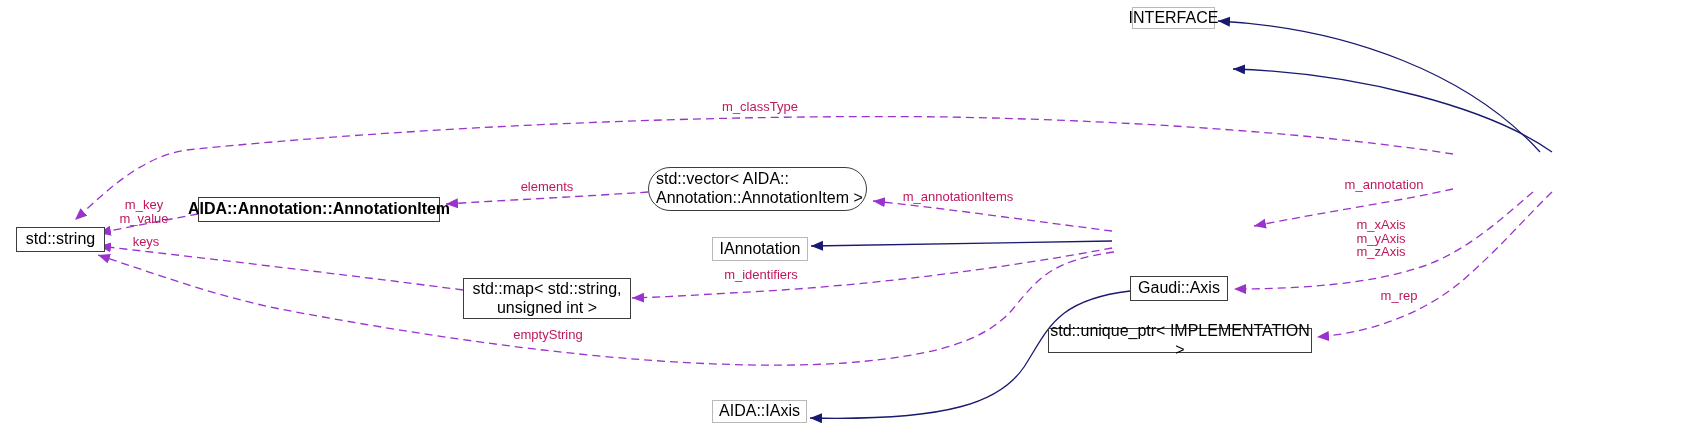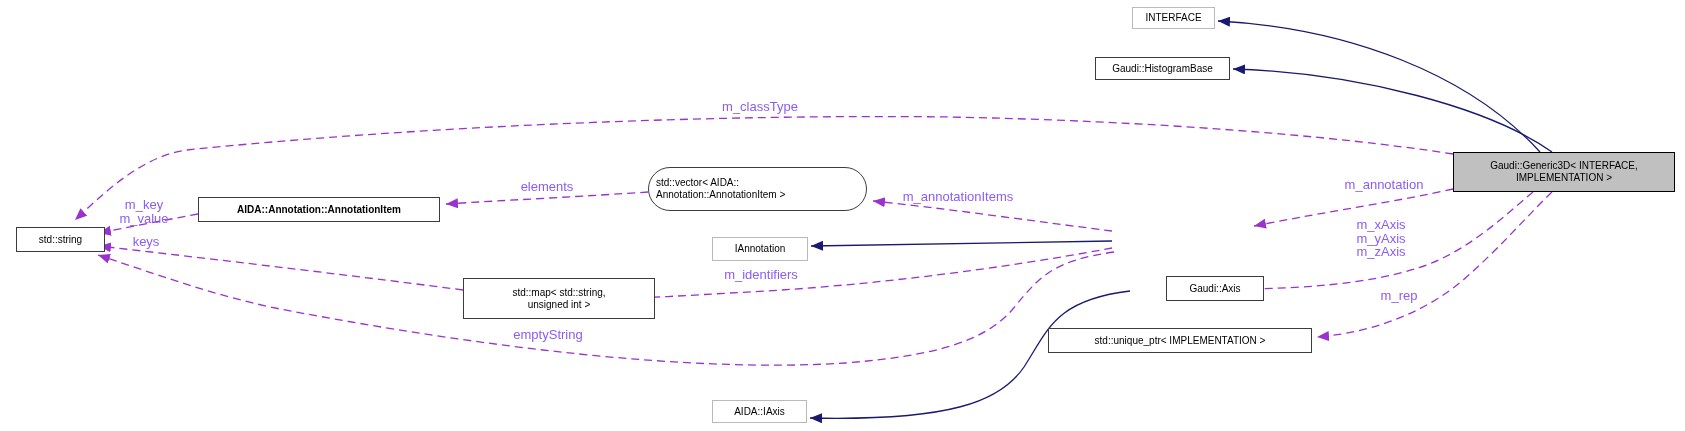--- a/index.html
+++ b/index.html
@@ -10,33 +10,33 @@
     font-family:"Liberation Sans","DejaVu Sans",sans-serif;
     overflow:hidden;
   }
   #edges{position:absolute;left:0;top:0;width:1685px;height:431px;z-index:1;}
   .node{
     position:absolute;
     box-sizing:border-box;
     background:#ffffff;
     border:1.6px solid #3c3c3c;
     display:flex;align-items:center;justify-content:center;
-    font-size:10px;color:#000;
+    font-size:16px;color:#000;
     line-height:1.18;
     text-align:center;
     white-space:pre-line;
     z-index:2;
   }
   .node.external{border:1.4px solid #b9b9b9;}
   .node.highlight{background:#c0c0c0;border:1.6px solid #000;}
   .node.left-align{justify-content:flex-start;text-align:left;padding-left:7px;}
   .edge-label{
     position:absolute;
     transform:translateX(-50%);
-    font-size:13px;color:#8b5cf6;
+    font-size:13px;color:#be185d;
     line-height:13.6px;
     text-align:center;
     white-space:pre-line;
     z-index:3;
   }
 </style>
 </head>
 <body>
 
 <div id="canvas">
@@ -63,39 +63,36 @@
     <path d="M 1112 231 C 1040 222, 950 209, 873 201" fill="none" stroke="#9a32cd" stroke-width="1.3" stroke-dasharray="8,5" marker-end="url(#arr-purple)"></path>
     <path d="M 1453 189 C 1400 201, 1330 211, 1254 226" fill="none" stroke="#9a32cd" stroke-width="1.3" stroke-dasharray="8,5" marker-end="url(#arr-purple)"></path>
     <path d="M 1533 192 C 1500 220, 1465 253, 1418 268 C 1368 284, 1300 289, 1234 289" fill="none" stroke="#9a32cd" stroke-width="1.3" stroke-dasharray="8,5" marker-end="url(#arr-purple)"></path>
     <path d="M 1552 192 C 1525 218, 1500 248, 1462 281 C 1430 308, 1380 332, 1317 337" fill="none" stroke="#9a32cd" stroke-width="1.3" stroke-dasharray="8,5" marker-end="url(#arr-purple)"></path>
     <path d="M 1112 248 C 1000 269, 860 287, 730 293 C 695 295, 665 297, 632 298" fill="none" stroke="#9a32cd" stroke-width="1.3" stroke-dasharray="8,5" marker-end="url(#arr-purple)"></path>
     <path d="M 1114 252 C 1052 261, 1040 276, 1012 310 C 985 341, 935 356, 845 363 C 690 373, 480 347, 280 309 C 215 296, 150 272, 98 255" fill="none" stroke="#9a32cd" stroke-width="1.3" stroke-dasharray="8,5" marker-end="url(#arr-purple)"></path>
   </svg>
 
   <div class="node external" style="left:1132px;top:7px;width:83px;height:22px;">INTERFACE</div>
 
-  <div class="node" style="left:1095px;top:57px;width:135px;height:23px;">Gaudi::HistogramBase</div>
 
-  <div class="node highlight" style="left:1453px;top:152px;width:222px;height:40px;">Gaudi::Generic3D&lt; INTERFACE,
-IMPLEMENTATION &gt;</div>
 
   <div class="node" style="left:16px;top:227px;width:89px;height:25px;">std::string</div>
 
   <div class="node" style="left:198px;top:197px;width:242px;height:25px;font-weight:bold;">AIDA::Annotation::AnnotationItem</div>
 
   <div class="node left-align" style="left:648px;top:167px;width:219px;height:44px;border-radius:22px;">std::vector&lt; AIDA::
 Annotation::AnnotationItem &gt;</div>
 
   <div class="node external" style="left:712px;top:237px;width:96px;height:24px;">IAnnotation</div>
 
 
-  <div class="node" style="left:463px;top:278px;width:192px;height:41px;">std::map&lt; std::string,
+  <div class="node" style="left:463px;top:278px;width:168px;height:41px;">std::map&lt; std::string,
 unsigned int &gt;</div>
 
-  <div class="node" style="left:1130px;top:276px;width:98px;height:25px;margin-left:36px;">Gaudi::Axis</div>
+  <div class="node" style="left:1130px;top:276px;width:98px;height:25px;">Gaudi::Axis</div>
 
   <div class="node" style="left:1048px;top:328px;width:264px;height:25px;">std::unique_ptr&lt; IMPLEMENTATION &gt;</div>
 
   <div class="node external" style="left:712px;top:400px;width:95px;height:23px;">AIDA::IAxis</div>
 
   <div class="edge-label" style="left:760px;top:100px;">m_classType</div>
 
   <div class="edge-label" style="left:144px;top:198px;">m_key
 m_value</div>
 

